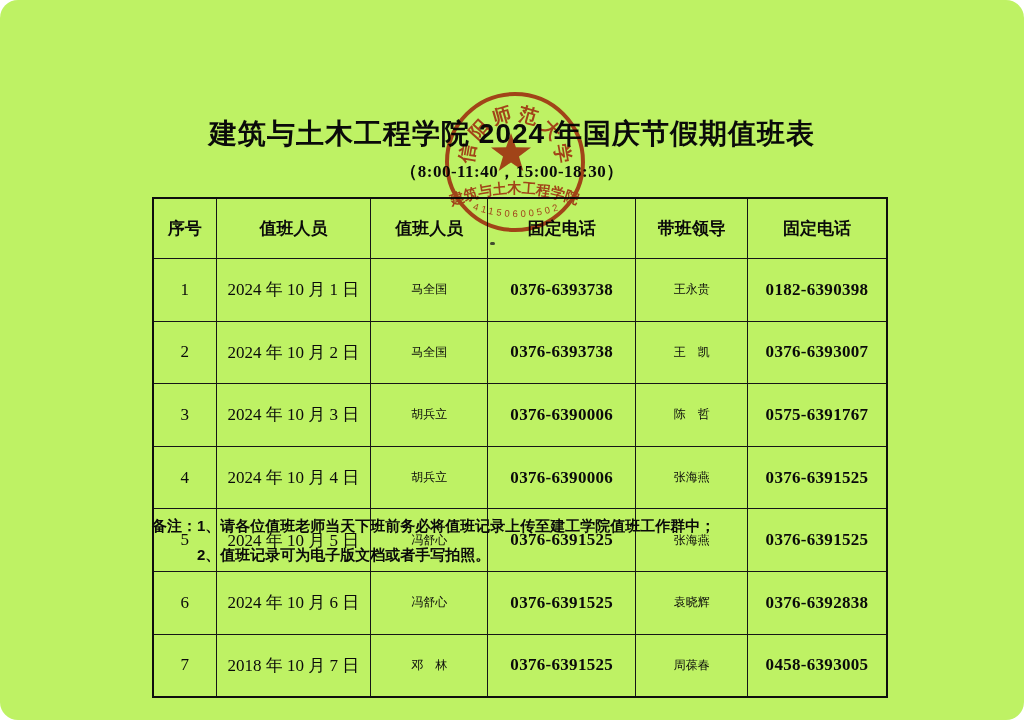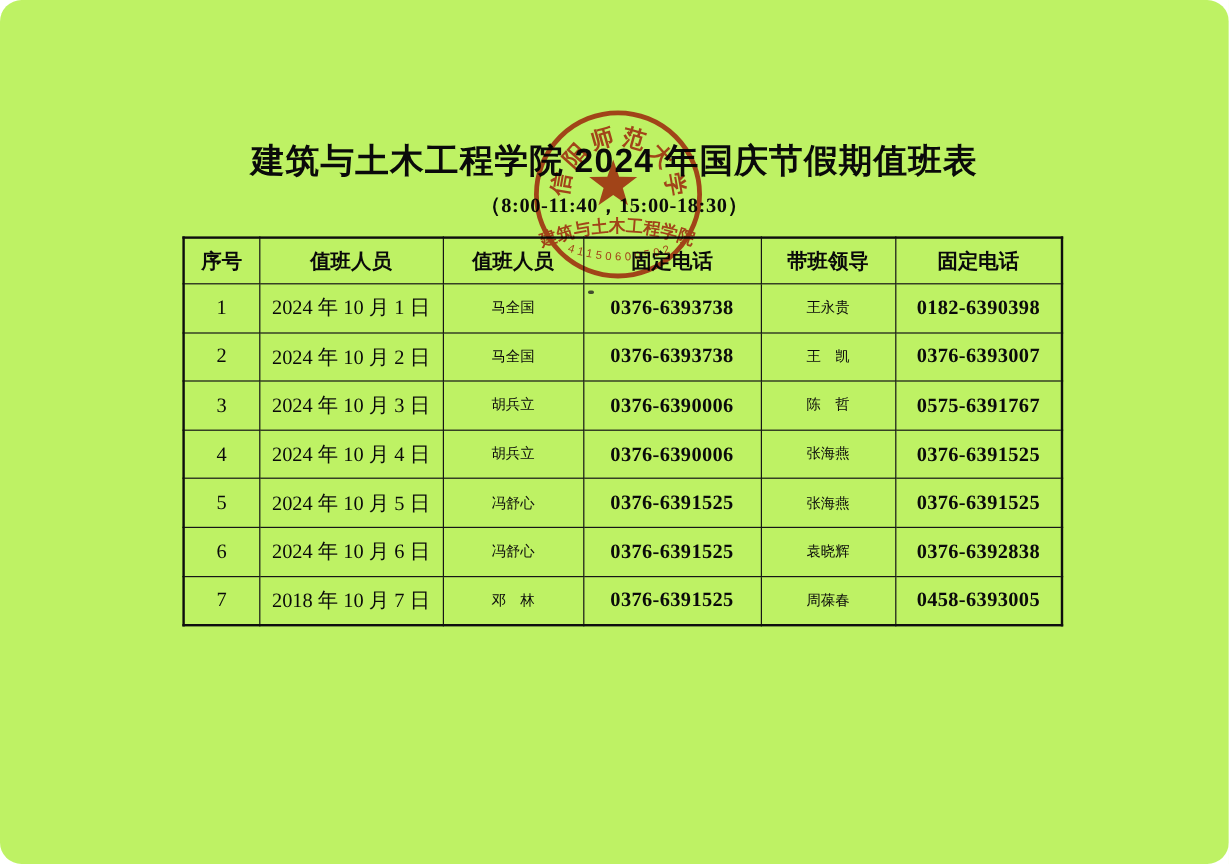--- a/index.html
+++ b/index.html
@@ -41,21 +41,21 @@
     position:absolute;left:152px;top:197px;
     border-collapse:collapse;
     table-layout:fixed;
     z-index:2;
     background:transparent;
     border:2.2px solid #0e0e0e;
   }
   .duty-table th,.duty-table td{
     border:1.6px solid #161616;
     text-align:center;vertical-align:middle;
-    padding:0;overflow:hidden;white-space:nowrap;
+    padding:11px;overflow:hidden;white-space:nowrap;
   }
   .duty-table th{
     height:37px;
     font-family:"Liberation Sans", sans-serif;
     font-size:17px;font-weight:bold;color:#0a0a0a;
   }
   .duty-table td{
     height:39.6px;
     font-family:"Liberation Serif", serif;
     font-size:17px;color:#0a0a0a;
@@ -194,15 +194,19 @@
         <td>7</td>
         <td>2018 年 10 月 7 日</td>
         <td>邓　林</td>
         <td>0376-6391525</td>
         <td>周葆春</td>
         <td>0458-6393005</td>
       </tr>
     </tbody>
   </table>
 
+  <div class="notes">
+    <div class="line"><span class="label">备注：</span><span class="note-text">1、请各位值班老师当天下班前务必将值班记录上传至建工学院值班工作群中；</span></div>
+    <div class="line line2"><span class="note-text">2、值班记录可为电子版文档或者手写拍照。</span></div>
+  </div>
 
   <div class="speck"></div>
 </div>
 
 </body></html>

